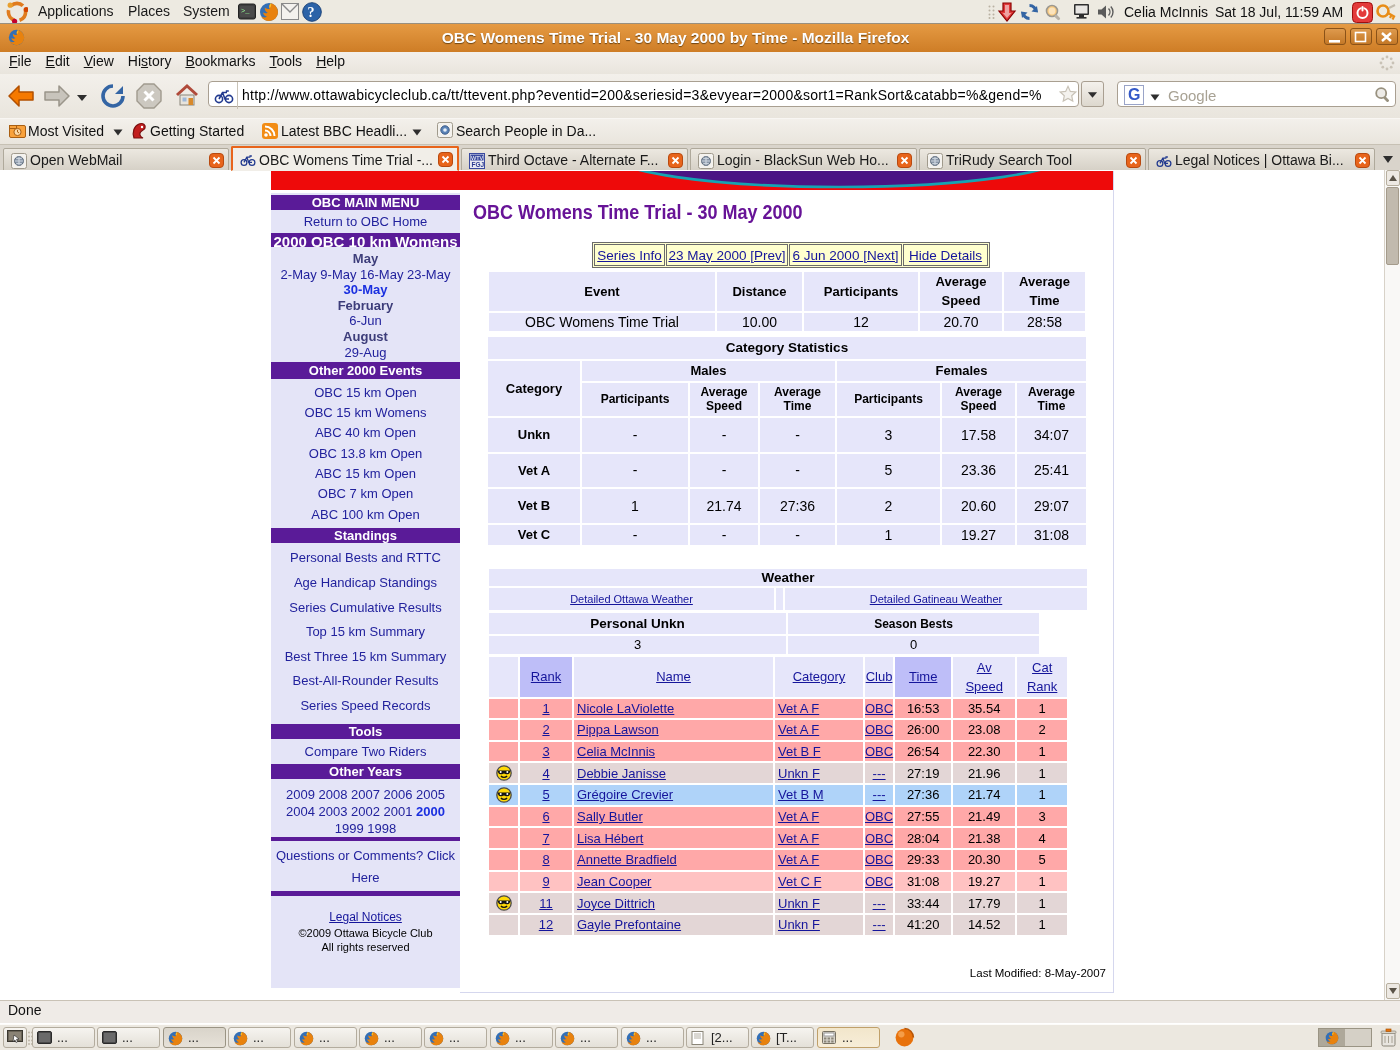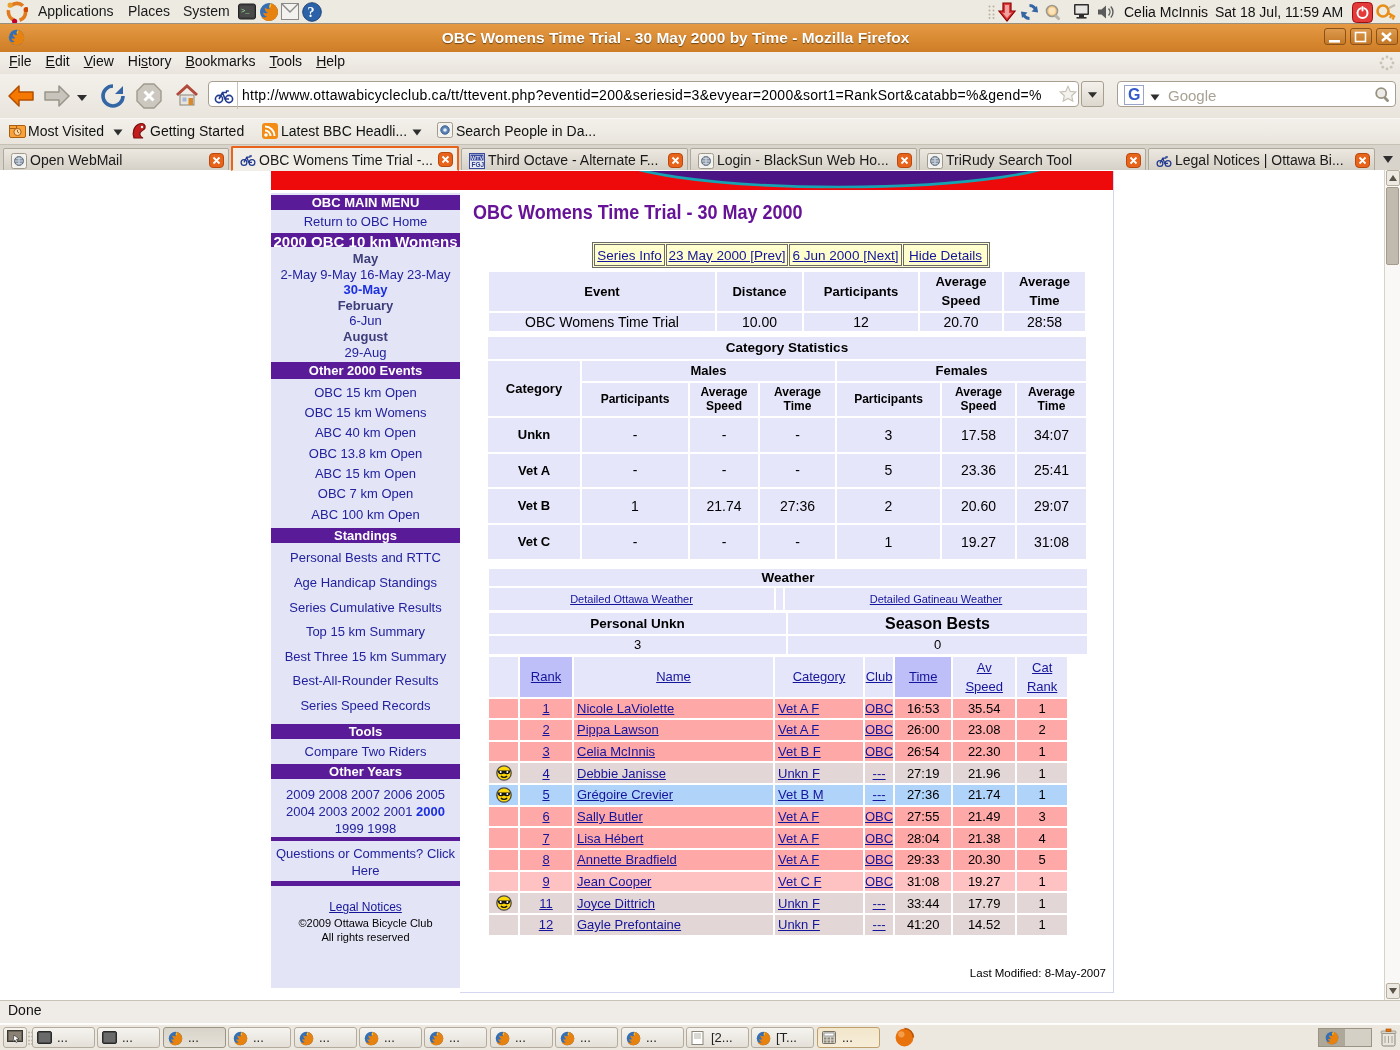--- a/index.html
+++ b/index.html
@@ -412,21 +412,21 @@
       </div>
       <div class="shead">Tools</div>
       <div style="padding-top:1px; line-height:20px;">Compare Two Riders</div>
       <div class="shead">Other Years</div>
       <div style="padding-top:4.5px; line-height:17px;">
         2009 2008 2007 2006 2005<br>
         2004 2003 2002 2001 <b style="color:#1a2fe0;">2000</b><br>
         1999 1998
       </div>
       <div class="shead" style="height:4.5px; margin:0 0 2px;"></div>
-      <div style="padding:2px 2px; line-height:17px;">Questions or Comments? Click Here</div>
+      <div style="padding:2px 2px; line-height:22px;">Questions or Comments? Click Here</div>
       <div class="shead" style="height:5px; margin:0;"></div>
       <div style="padding-top:14px; font-size:12px;"><a class="nv" href="#">Legal Notices</a></div>
       <div style="font-size:11px; color:#000; padding-top:3px; line-height:13px;">©2009 Ottawa Bicycle Club</div>
       <div style="font-size:11px; color:#000; padding-top:1px; line-height:13px;">All rights reserved</div>
     </div>
     <div style="position:absolute; left:842px; top:1px; width:1px; height:822px; background:#D5D7EE;"></div>
     <div style="position:absolute; left:189px; top:822px; width:654px; height:1px; background:#D5D7EE;"></div>
     <div id="main">
       <div class="blk" style="left:13px; top:31px;">
           <h2 class="title">OBC Womens Time Trial - 30 May 2000</h2>
@@ -506,21 +506,21 @@
           <tr>
                 <td class="hb" style="height:33.5px;">Vet B</td>
                 <td class="f14">1</td>
                 <td class="f14">21.74</td>
                 <td class="f14">27:36</td>
                 <td class="f14">2</td>
                 <td class="f14">20.60</td>
                 <td class="f14">29:07</td>
               </tr>
           <tr>
-                <td class="hb" style="height:34px;">Vet C</td>
+                <td class="hb" style="height:20px;">Vet C</td>
                 <td class="f14">-</td>
                 <td class="f14">-</td>
                 <td class="f14">-</td>
                 <td class="f14">1</td>
                 <td class="f14">19.27</td>
                 <td class="f14">31:08</td>
               </tr>
         </tbody>
           </table>
       </div>
@@ -538,21 +538,21 @@
           </tr>
         </tbody>
           </table>
       </div>
 
       <div class="blk" style="left:27px; top:441px;">
         <table class="t">
           <tbody>
               <tr>
                 <td class="hb" style="width:297px; height:21px; font-size:13.5px;">Personal Unkn</td>
-                <td class="hb" style="width:299px; font-size:16px;">Season Bests</td>
+                <td class="hb" style="width:251px; font-size:12px;">Season Bests</td>
               </tr>
           <tr>
                 <td style="height:17.5px;">3</td>
                 <td>0</td>
               </tr>
         </tbody>
           </table>
       </div>
 
       <div class="blk" style="left:27px; top:484.5px;">

